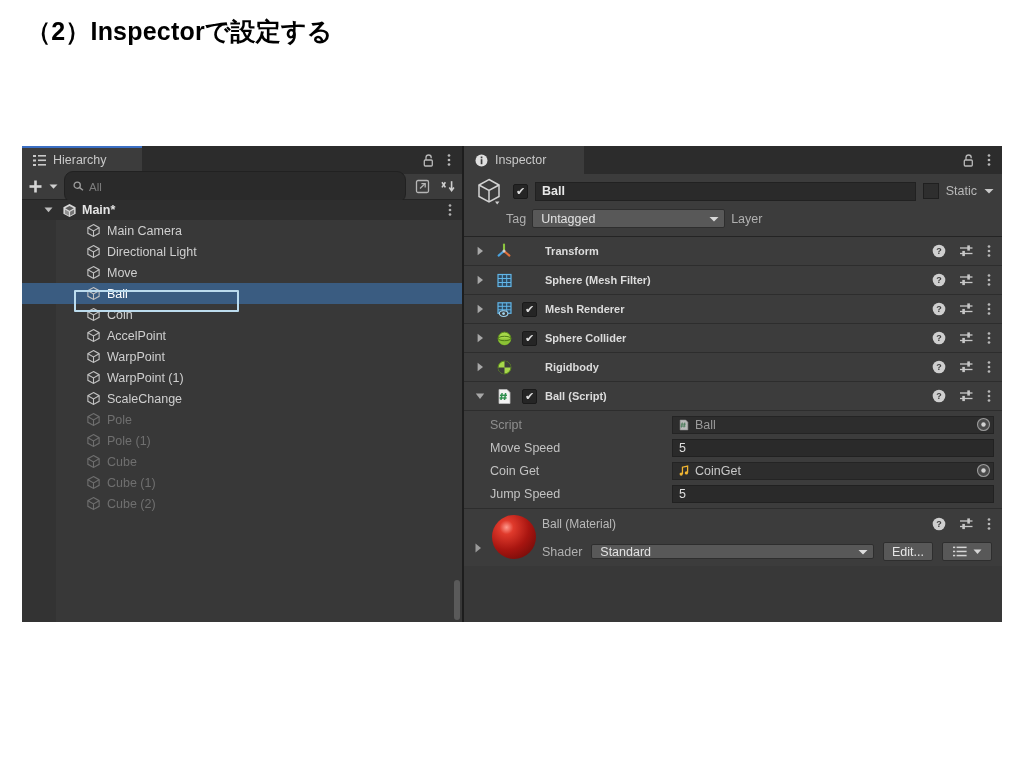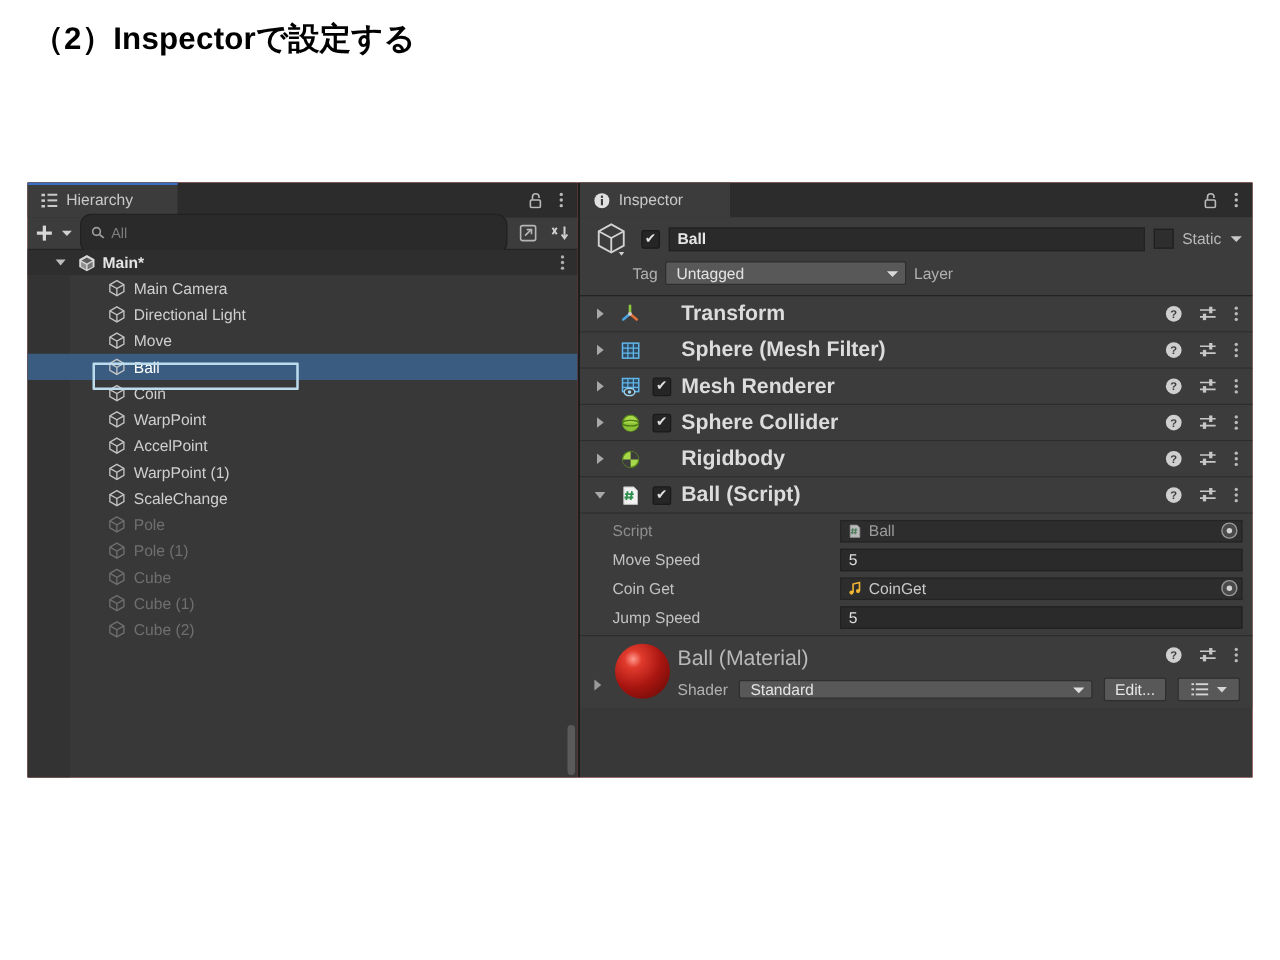--- a/index.html
+++ b/index.html
@@ -129,21 +129,21 @@
   .dd-tag { width: 193px; }
   .dd-layer { flex: 1; }
 
   
   .comp-row {
     height: 29px; background: #3c3c3c; border-bottom: 1px solid #2d2d2d;
     display: flex; align-items: center; padding: 0 0 0 10px; gap: 8px;
   }
   .foldout { width: 12px; color: #a0a0a0; font-size: 9px; display: flex; justify-content: center; }
   .comp-icon { width: 20px; height: 20px; display: flex; align-items: center; justify-content: center; }
-  .comp-name { color: #dcdcdc; font-weight: bold; font-size: 17px; white-space: nowrap; }
+  .comp-name { color: #dcdcdc; font-weight: bold; font-size: 11px; white-space: nowrap; }
   .comp-right { margin-left: auto; display: flex; align-items: center; gap: 13px; padding-right: 11px; }
 
   
   .prop-area { background: #3c3c3c; padding: 2px 0 3px 0; }
   .prop-row { height: 23px; display: flex; align-items: center; padding: 0 8px 0 26px; gap: 0; }
   .prop-lbl { width: 182px; color: #c2c2c2; font-size: 12.5px; }
   .prop-lbl.dim { color: #8e8e8e; }
   .obj-field {
     flex: 1; height: 18px; background: #2d2d2d; border: 1px solid #242424;
     display: flex; align-items: center; gap: 5px; padding: 0 2px 0 5px;
@@ -156,21 +156,21 @@
     display: flex; align-items: center; padding: 0 6px; color: #dedede; font-size: 12.5px;
   }
 
   
   .mat-block { background: #3c3c3c; border-top: 1px solid #2d2d2d; position: relative; height: 58px; padding-left: 10px; }
   .mat-fold { position: absolute; left: 10px; top: 34px; color: #9a9a9a; font-size: 9px; }
   .mat-sphere {
     position: absolute; left: 28px; top: 6px; width: 44px; height: 44px; border-radius: 50%;
     background: radial-gradient(circle at 33% 28%, #ff9a8e 0%, #e03a2c 16%, #a81510 52%, #5c0806 100%);
   }
-  .mat-title { position: absolute; left: 78px; top: 8px; color: #b9b9b9; font-size: 17px; }
+  .mat-title { position: absolute; left: 78px; top: 8px; color: #b9b9b9; font-size: 12px; }
   .mat-right { position: absolute; right: 11px; top: 8px; display: flex; align-items: center; gap: 13px; }
   .mat-shader-row { position: absolute; left: 78px; top: 33px; right: 10px; display: flex; align-items: center; gap: 9px; }
   .shader-dd { flex: 1; height: 15px; }
   .btn-edit {
     height: 19px; background: #585858; border: 1px solid #2e2e2e; border-radius: 2px;
     padding: 0 8px; display: flex; align-items: center; color: #e6e6e6; font-size: 12.5px;
   }
   .btn-list {
     height: 19px; width: 50px; background: #585858; border: 1px solid #2e2e2e; border-radius: 2px;
     display: flex; align-items: center; justify-content: center; gap: 6px; color: #dcdcdc;
@@ -340,31 +340,31 @@
      <span class="go-label">Coin</span>
    </div>
           <div class="go-row">
      <span>
               <svg width="15" height="15" viewBox="0 0 16 16">
   <polygon points="8,1.6 14,5 14,11 8,14.4 2,11 2,5" fill="none" stroke="#c3c3c3" stroke-width="1.15"></polygon>
   <path d="M2 5 L8 8.4 L14 5" fill="none" stroke="#c3c3c3" stroke-width="1.15"></path>
   <path d="M8 8.4 V14.4" fill="none" stroke="#c3c3c3" stroke-width="1.15"></path>
               </svg>
             </span>
-     <span class="go-label">WarpPoint</span>
+     <span class="go-label">AccelPoint</span>
    </div>
           <div class="go-row">
      <span>
               <svg width="15" height="15" viewBox="0 0 16 16">
   <polygon points="8,1.6 14,5 14,11 8,14.4 2,11 2,5" fill="none" stroke="#c3c3c3" stroke-width="1.15"></polygon>
   <path d="M2 5 L8 8.4 L14 5" fill="none" stroke="#c3c3c3" stroke-width="1.15"></path>
   <path d="M8 8.4 V14.4" fill="none" stroke="#c3c3c3" stroke-width="1.15"></path>
               </svg>
             </span>
-     <span class="go-label">AccelPoint</span>
+     <span class="go-label">WarpPoint</span>
    </div>
           <div class="go-row">
      <span>
               <svg width="15" height="15" viewBox="0 0 16 16">
   <polygon points="8,1.6 14,5 14,11 8,14.4 2,11 2,5" fill="none" stroke="#c3c3c3" stroke-width="1.15"></polygon>
   <path d="M2 5 L8 8.4 L14 5" fill="none" stroke="#c3c3c3" stroke-width="1.15"></path>
   <path d="M8 8.4 V14.4" fill="none" stroke="#c3c3c3" stroke-width="1.15"></path>
               </svg>
             </span>
      <span class="go-label">WarpPoint (1)</span>

